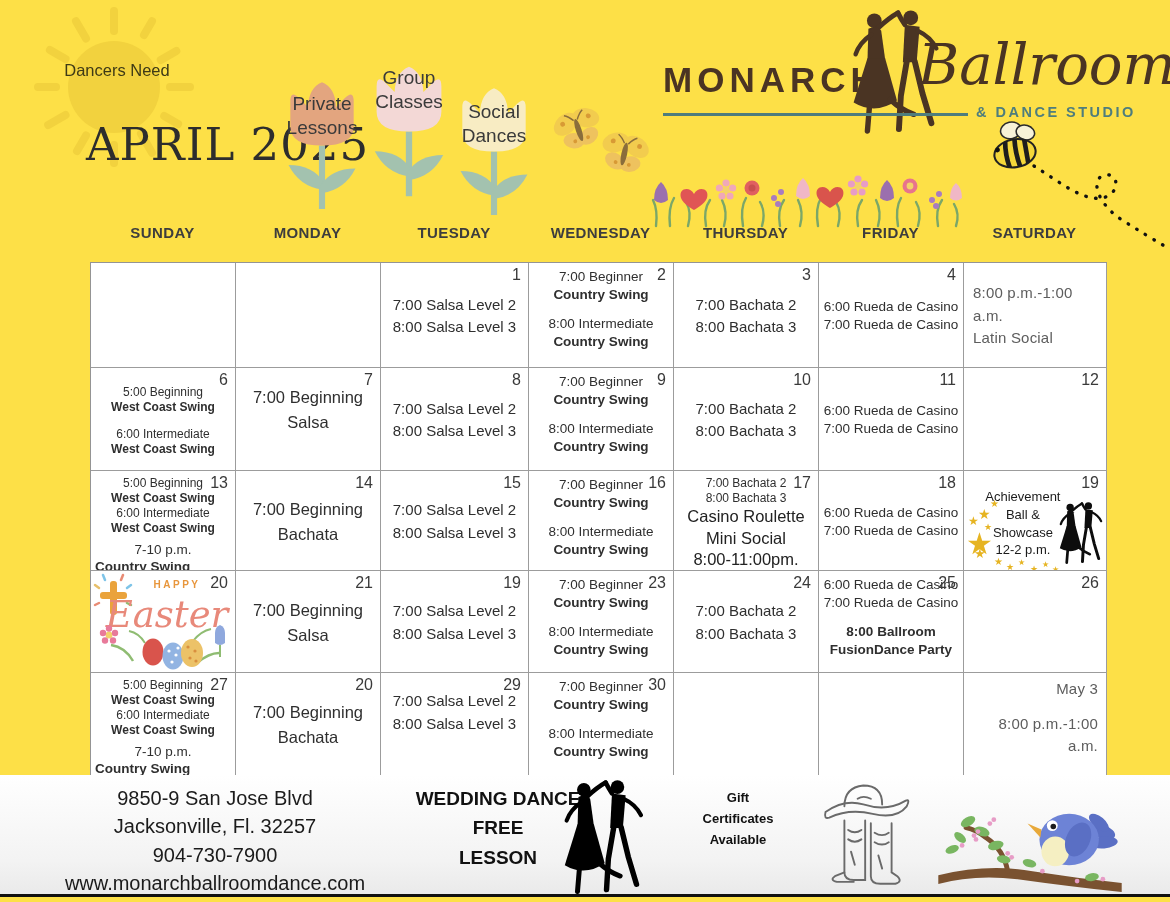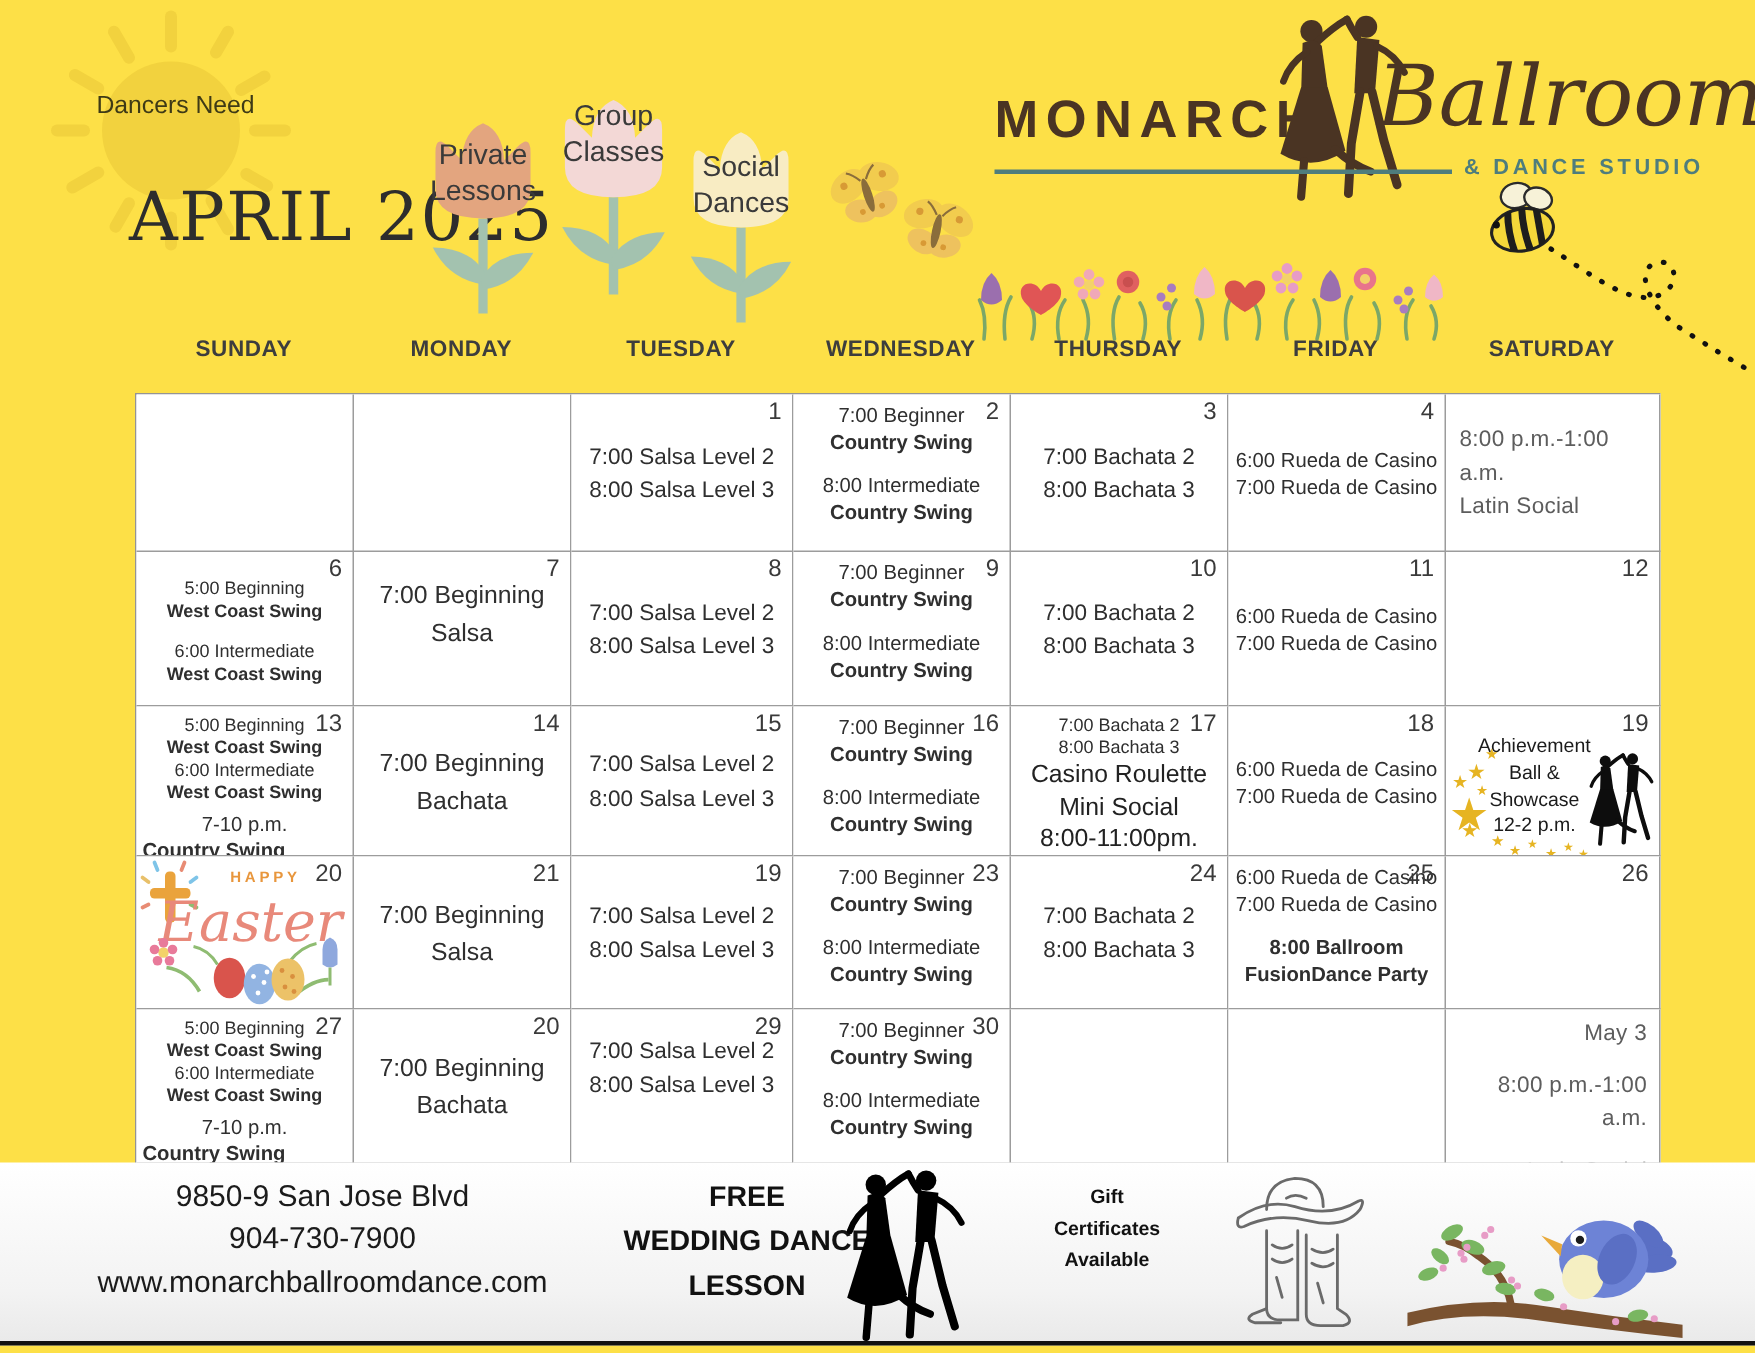--- a/index.html
+++ b/index.html
@@ -497,26 +497,27 @@
       <div class="cell v-top a-right">
         <div class="ln s-gray">May 3</div>
         <div class="ln s-gray gap">8:00 p.m.-1:00 a.m.</div>
         <div class="ln s-gray gap">Latin Social</div>
       </div>
     </div>
 
   <div id="footer-bg" class="abs"></div>
   <div id="address-block" class="abs">
       <div>9850-9 San Jose Blvd</div>
+      <div>Jacksonville, Fl. 32257</div>
       <div>904-730-7900</div>
       <div>www.monarchballroomdance.com</div>
     </div>
   <div id="wedding-block" class="abs">
+      <div>WEDDING DANCE</div>
       <div>FREE</div>
-      <div>WEDDING DANCE</div>
       <div>LESSON</div>
     </div>
   <svg id="wedding-dancers" class="abs" viewBox="0 0 100 130">
       <use href="#sym-dancers"></use>
     </svg>
   <div id="gift-block" class="abs">
       <div>Gift</div>
       <div>Certificates</div>
       <div>Available</div>
     </div>

